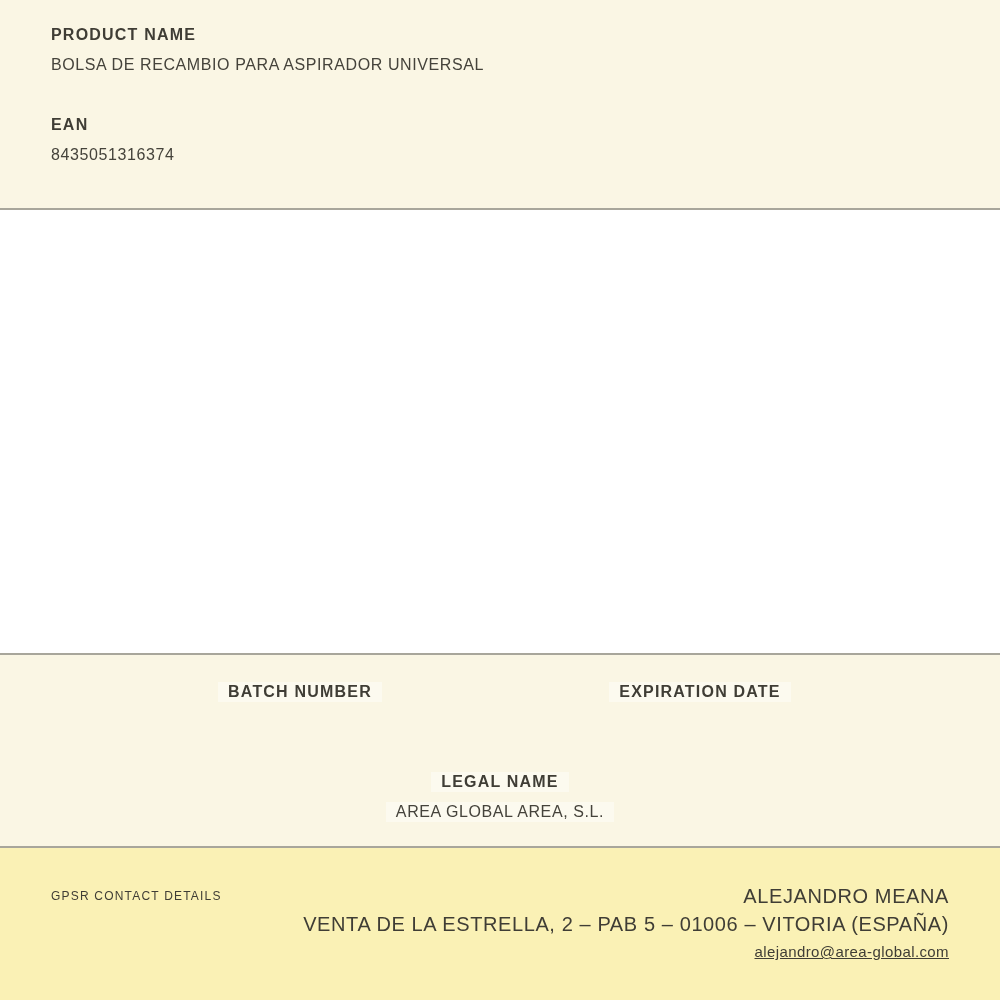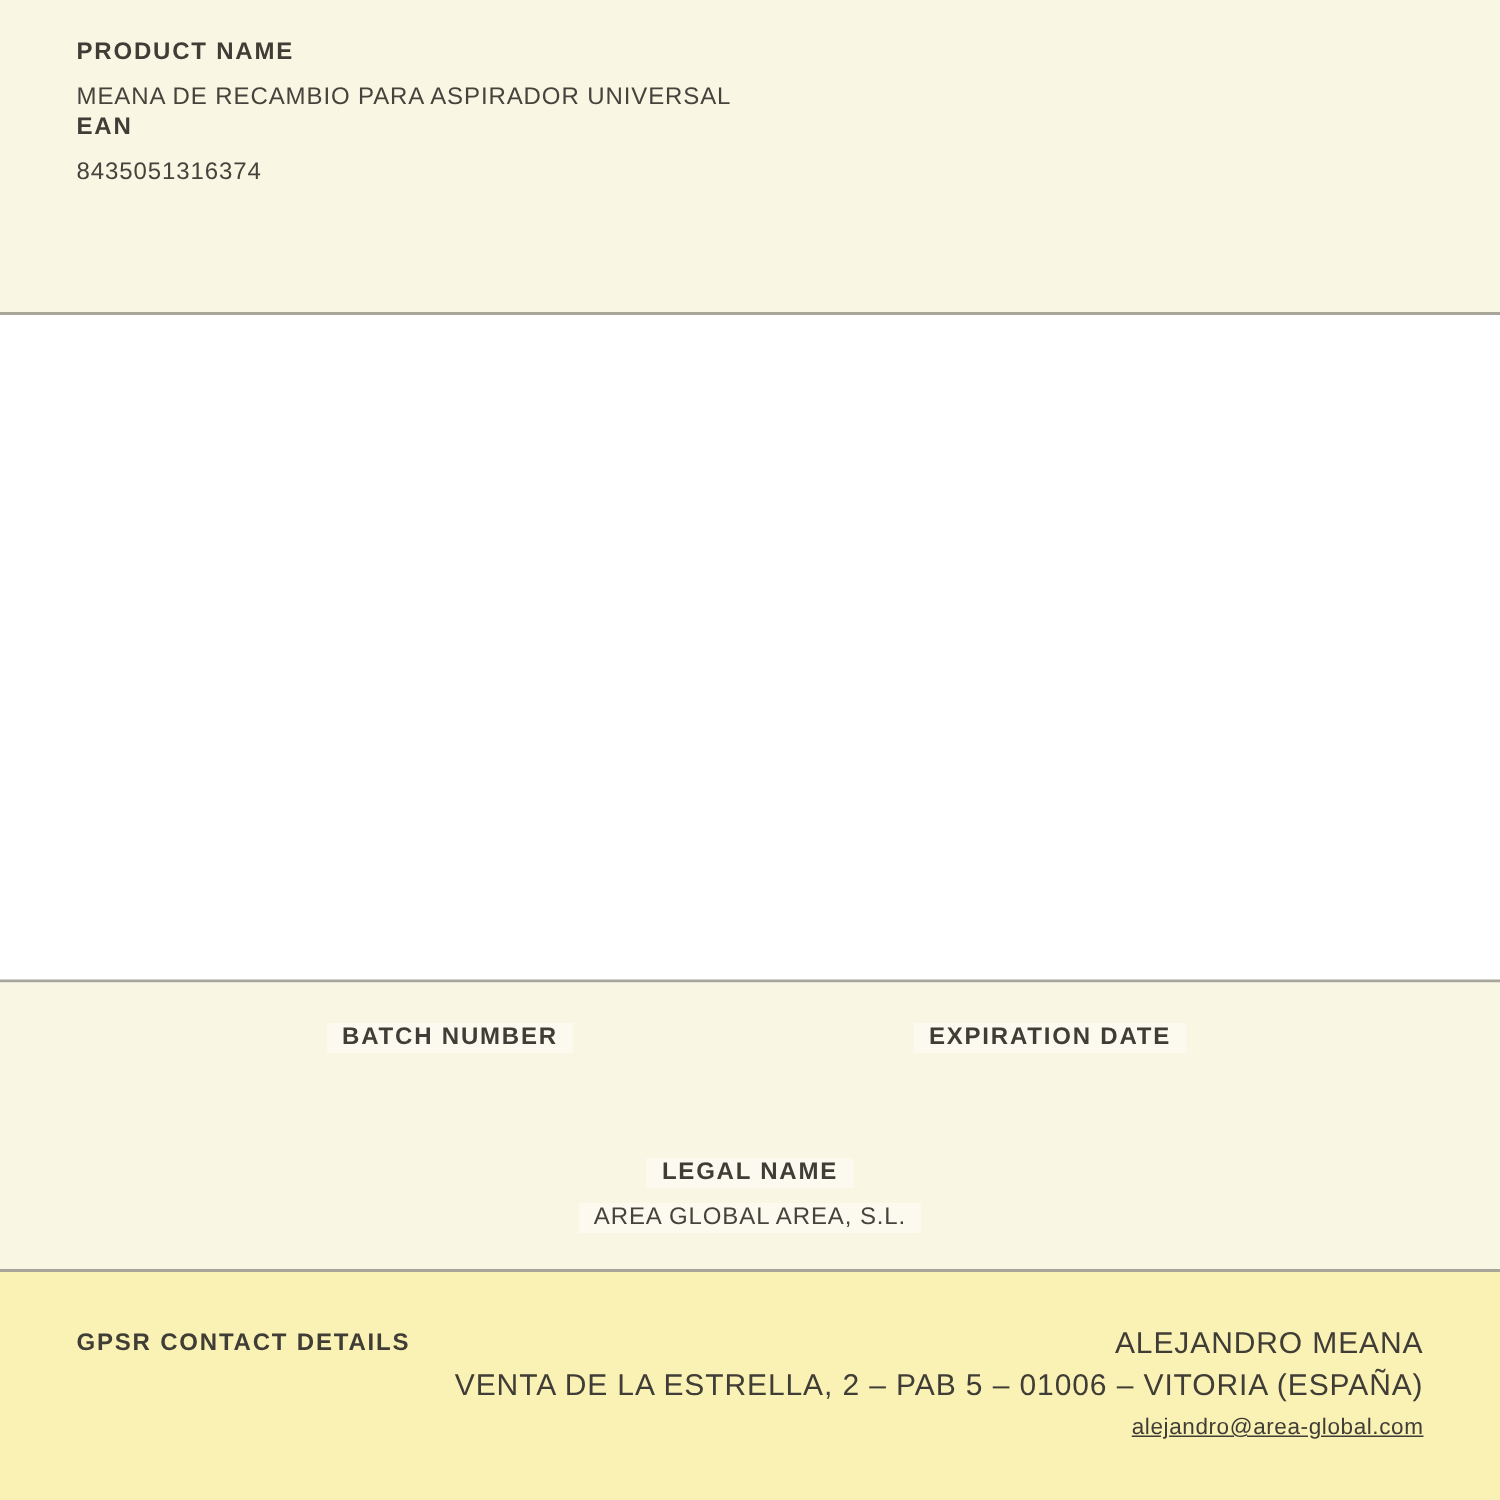--- a/index.html
+++ b/index.html
@@ -27,21 +27,21 @@
     color: #3F3D35;
   }
   .field-value {
     font-size: 16px;
     font-weight: normal;
     letter-spacing: 0.6px;
     line-height: 20px;
     margin-top: 10px;
     color: #45433B;
   }
-  .sec-product .field + .field { }
+  .sec-product .field + .field { margin-top: 40px; }
 
   
   .sec-image {
     height: 457px;
     background: #FFFFFF;
     border-bottom: 2px solid #A8A69B;
   }
 
   
   .sec-trace {
@@ -64,22 +64,22 @@
   
   .sec-gpsr {
     height: 155px;
     background: #FAF1B5;
     padding: 38px 51px 0 51px;
     display: flex;
     justify-content: space-between;
     align-items: flex-start;
   }
   .gpsr-heading {
-    font-size: 16px;
-    font-weight: bold;
+    font-size: 12px;
+    font-weight: normal;
     letter-spacing: 1.2px;
     line-height: 20px;
   }
   .gpsr-contact { text-align: right; }
   .gpsr-line {
     font-size: 20px;
     font-weight: normal;
     letter-spacing: 0.6px;
     line-height: 20px;
   }
@@ -87,21 +87,21 @@
   .gpsr-email { font-size: 15px; letter-spacing: 0.4px; text-decoration: underline; }
 </style>
 </head>
 <body>
 
 <div class="label-canvas">
 
   <div class="sec-product">
     <div class="field">
       <div class="field-label">PRODUCT NAME</div>
-      <div class="field-value">MEANA DE RECAMBIO PARA ASPIRADOR UNIVERSAL</div>
+      <div class="field-value">BOLSA DE RECAMBIO PARA ASPIRADOR UNIVERSAL</div>
     </div>
     <div class="field">
       <div class="field-label">EAN</div>
       <div class="field-value">8435051316374</div>
     </div>
   </div>
 
   <div class="sec-image"></div>
 
   <div class="sec-trace">

